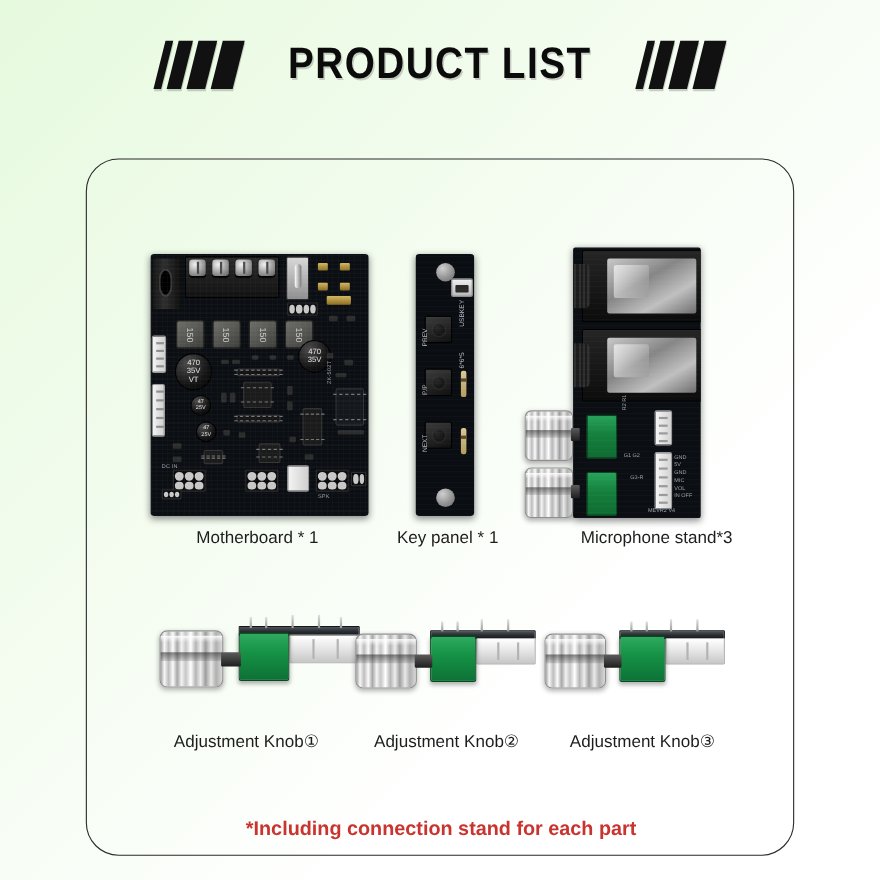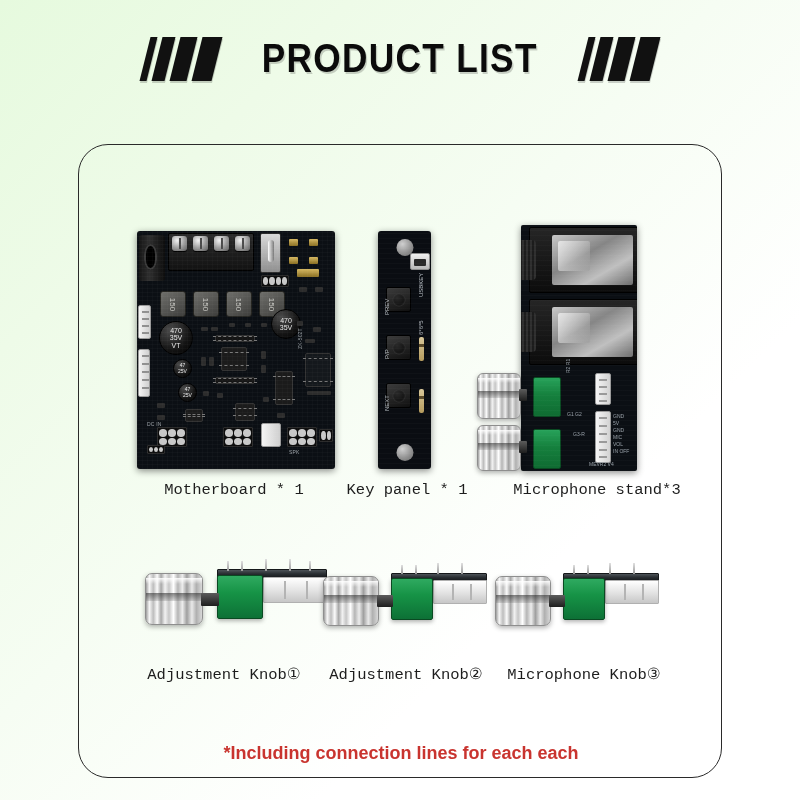--- a/index.html
+++ b/index.html
@@ -37,21 +37,21 @@
   
   .card {
     position: absolute; left: 78px; top: 144px;
     width: 644px; height: 634px;
     border: 1.6px solid #2a2a2a; border-radius: 30px;
     background: transparent;
   }
   .label {
     position: absolute; text-align: center;
     font-size: 15.5px; color: #1d1d1d; white-space: nowrap;
-    font-family: Liberation Mono, monospace;
+    font-family: Liberation Sans, sans-serif;
   }
   .note {
     position: absolute; left: 0; top: 598px; width: 644px;
     text-align: center; color: #c9342f; font-size: 18px; font-weight: bold;
     white-space: nowrap;
   }
 
   
   .mb {
     position: absolute; left: 58px; top: 86px; width: 198px; height: 238px;
@@ -554,16 +554,16 @@
       <i style="left:18px;"></i>
         <i style="left:36px;"></i>
     </div>
     <div class="kpot" style="left:72px; top:17px; width:42px; height:42px;"></div>
     <div class="chrome kchrome" style="left:4px; top:15px; width:56px; height:50px;"></div>
     <div class="shaft" style="left:58px; top:34px; width:16px; height:12px;"></div>
   </div>
 
   <div class="label" style="left:212px; top:520px; width:230px;">Adjustment Knob②</div>
   <div class="label" style="left:30px;  top:520px; width:230px;">Adjustment Knob①</div>
-  <div class="label" style="left:390px; top:520px; width:230px;">Microphone Knob③</div>
-
-  <div class="note">*Including connection lines for each each</div>
+  <div class="label" style="left:390px; top:520px; width:230px;">Adjustment Knob③</div>
+
+  <div class="note">*Including connection stand for each part</div>
 </div>
 
 </body></html>

